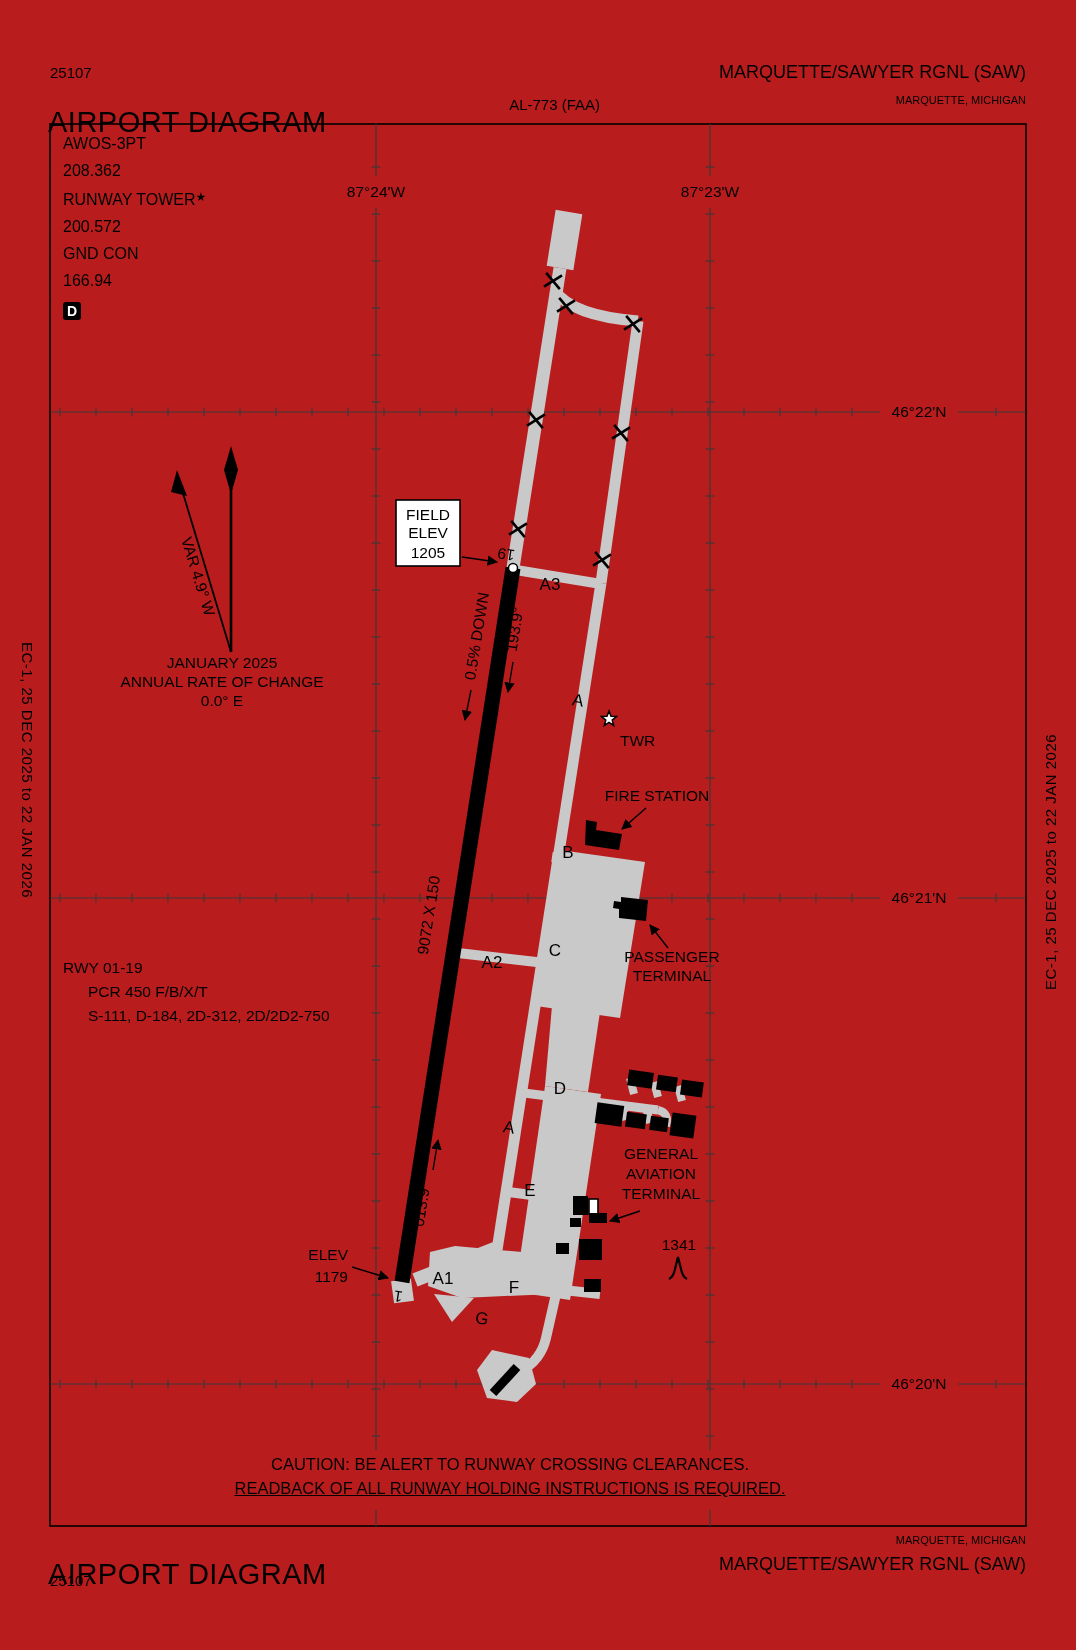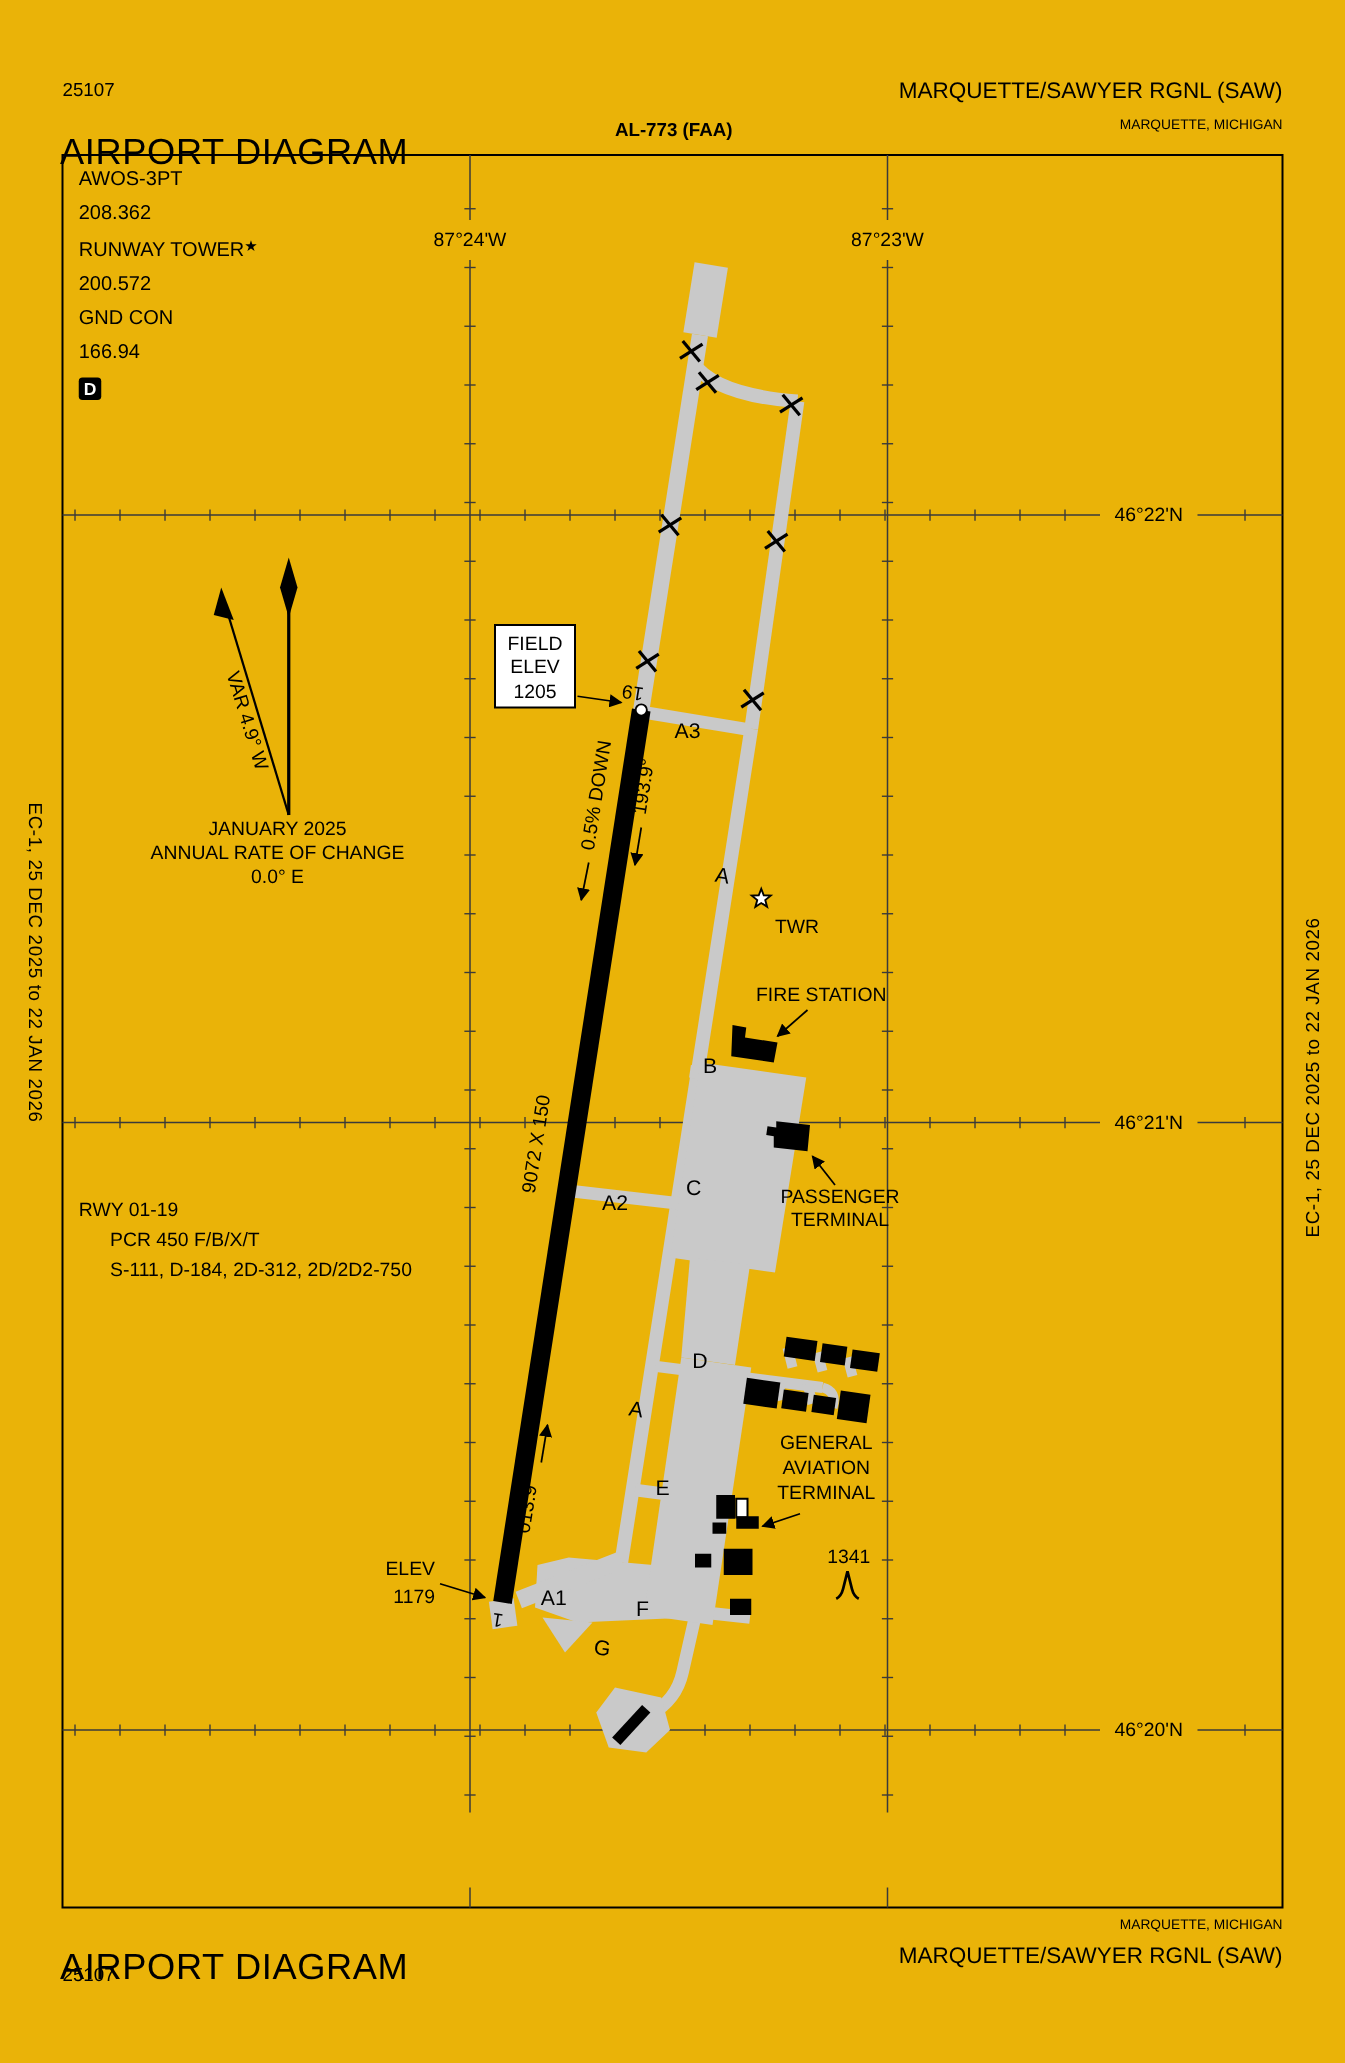--- a/index.html
+++ b/index.html
@@ -1,16 +1,16 @@
 <!DOCTYPE html>
 <html><head>
 <meta charset="utf-8">
 <style>
   html,body{margin:0;padding:0;background:#fff;}
-  .page{position:relative;width:1076px;height:1650px;background:#eab308;overflow:hidden;
+  .page{position:relative;width:1076px;height:1650px;background:#b91c1c;overflow:hidden;
         font-family:"Liberation Sans",sans-serif;color:#000;}
   .abs{position:absolute;white-space:nowrap;}
   .h-code{font-size:15px;}
   .h-title{font-size:29px;letter-spacing:.5px;margin-top:24px;}
   .h-ref{font-size:15px;}
   .h-airport{font-size:18px;}
   .h-city{font-size:11px;}
   .right{text-align:right;}
   .comm{font-size:16px;line-height:27px;}
   .dbox{display:inline-block;width:18px;height:18px;background:#000;color:#fff;
@@ -34,21 +34,21 @@
   .arrow{stroke:#000;stroke-width:1.4;fill:none;}
   .border{fill:none;stroke:#000;stroke-width:1.6;}
 </style>
 </head>
 <body>
 
 <div class="page">
 
   <div class="abs h-code" style="left:50px;top:64px;">25107</div>
   <div class="abs h-title" style="left:48px;top:82px;">AIRPORT DIAGRAM</div>
-  <div class="abs h-ref" style="left:448px;top:96px;width:182px;text-align:center;font-weight:bold;">AL-773 (FAA)</div>
+  <div class="abs h-ref" style="left:418px;top:96px;width:182px;text-align:right;">AL-773 (FAA)</div>
   <div class="abs h-airport right" style="left:526px;top:62px;width:500px;">MARQUETTE/SAWYER RGNL (SAW)</div>
   <div class="abs h-city right" style="left:526px;top:94px;width:500px;">MARQUETTE, MICHIGAN</div>
 
   <div class="abs edge edge-left">EC-1,  25 DEC 2025  to  22 JAN 2026</div>
   <div class="abs edge edge-right">EC-1,  25 DEC 2025  to  22 JAN 2026</div>
 
   <div class="abs comm" style="left:63px;top:130px;">
     <div>AWOS-3PT</div>
     <div>208.362</div>
     <div><span>RUNWAY TOWER</span><span style="font-size:12px;vertical-align:4px;">★</span></div>
@@ -376,19 +376,23 @@
     <line class="arrow" x1="640" y1="1211" x2="610" y2="1221" marker-end="url(#arr)"></line>
 
     <text class="flabel" x="679" y="1250" text-anchor="middle">1341</text>
     <path d="M669,1279 Q673,1277 674.5,1271 L678,1257 L681.5,1271 Q683,1277 687,1279" fill="none" stroke="#000" stroke-width="2.2"></path>
 
     <text class="flabel" x="63" y="973">RWY 01-19</text>
     <text class="flabel" x="88" y="997">PCR 450 F/B/X/T</text>
     <text class="flabel" x="88" y="1021">S-111, D-184, 2D-312, 2D/2D2-750</text>
   </svg>
 
+  <div class="abs caution">
+    <div>CAUTION: BE ALERT TO RUNWAY CROSSING CLEARANCES.</div>
+    <div class="u">READBACK OF ALL RUNWAY HOLDING INSTRUCTIONS IS REQUIRED.</div>
+  </div>
 
   <div class="abs h-title" style="left:48px;top:1534px;">AIRPORT DIAGRAM</div>
   <div class="abs h-code" style="left:50px;top:1572px;">25107</div>
   <div class="abs h-city right" style="left:526px;top:1534px;width:500px;">MARQUETTE, MICHIGAN</div>
   <div class="abs h-airport right" style="left:526px;top:1554px;width:500px;">MARQUETTE/SAWYER RGNL (SAW)</div>
 
 </div>
 
 </body></html>

